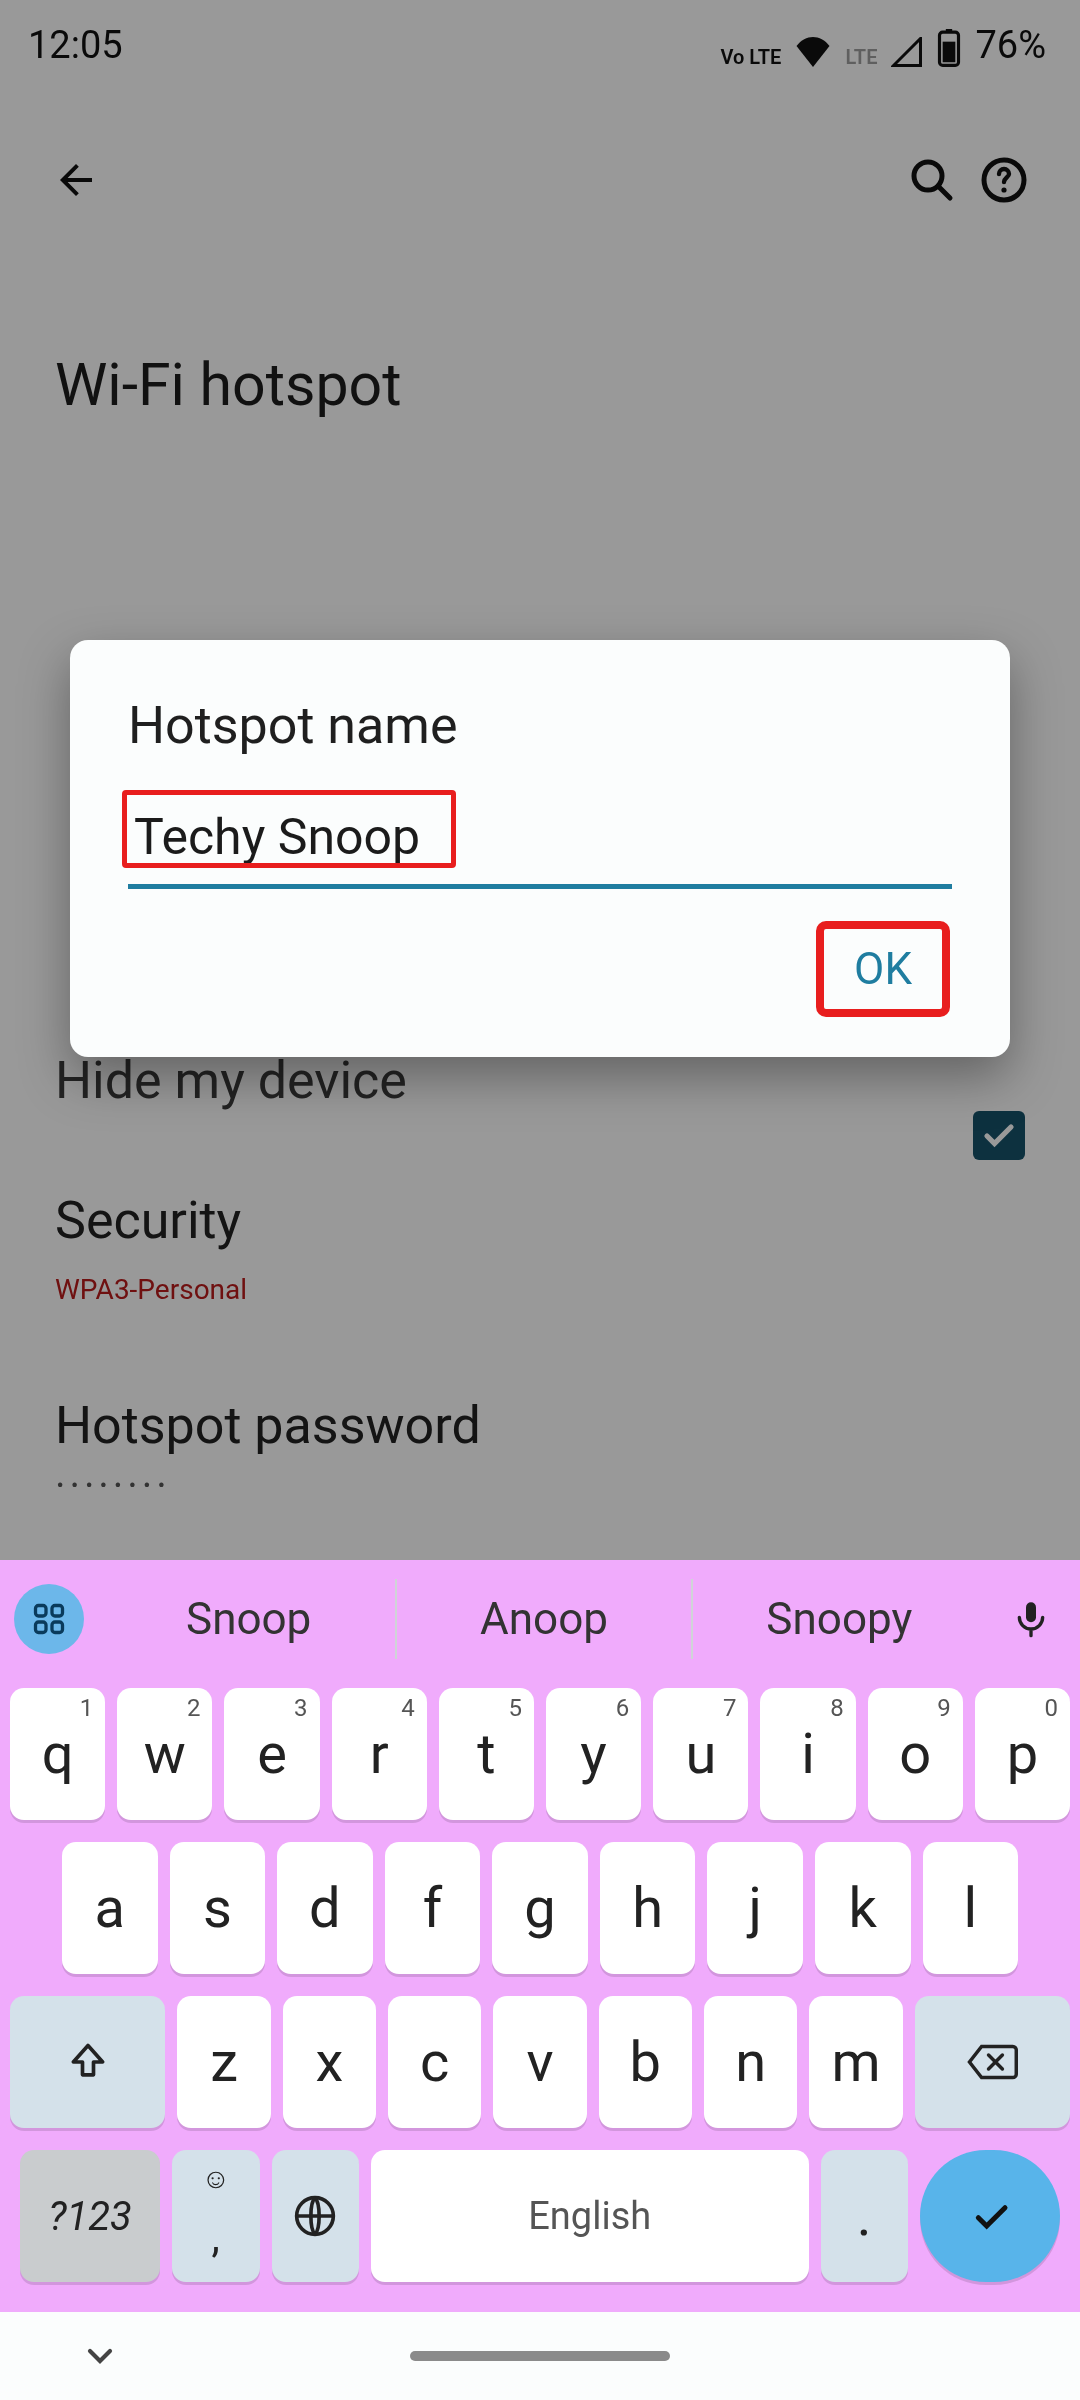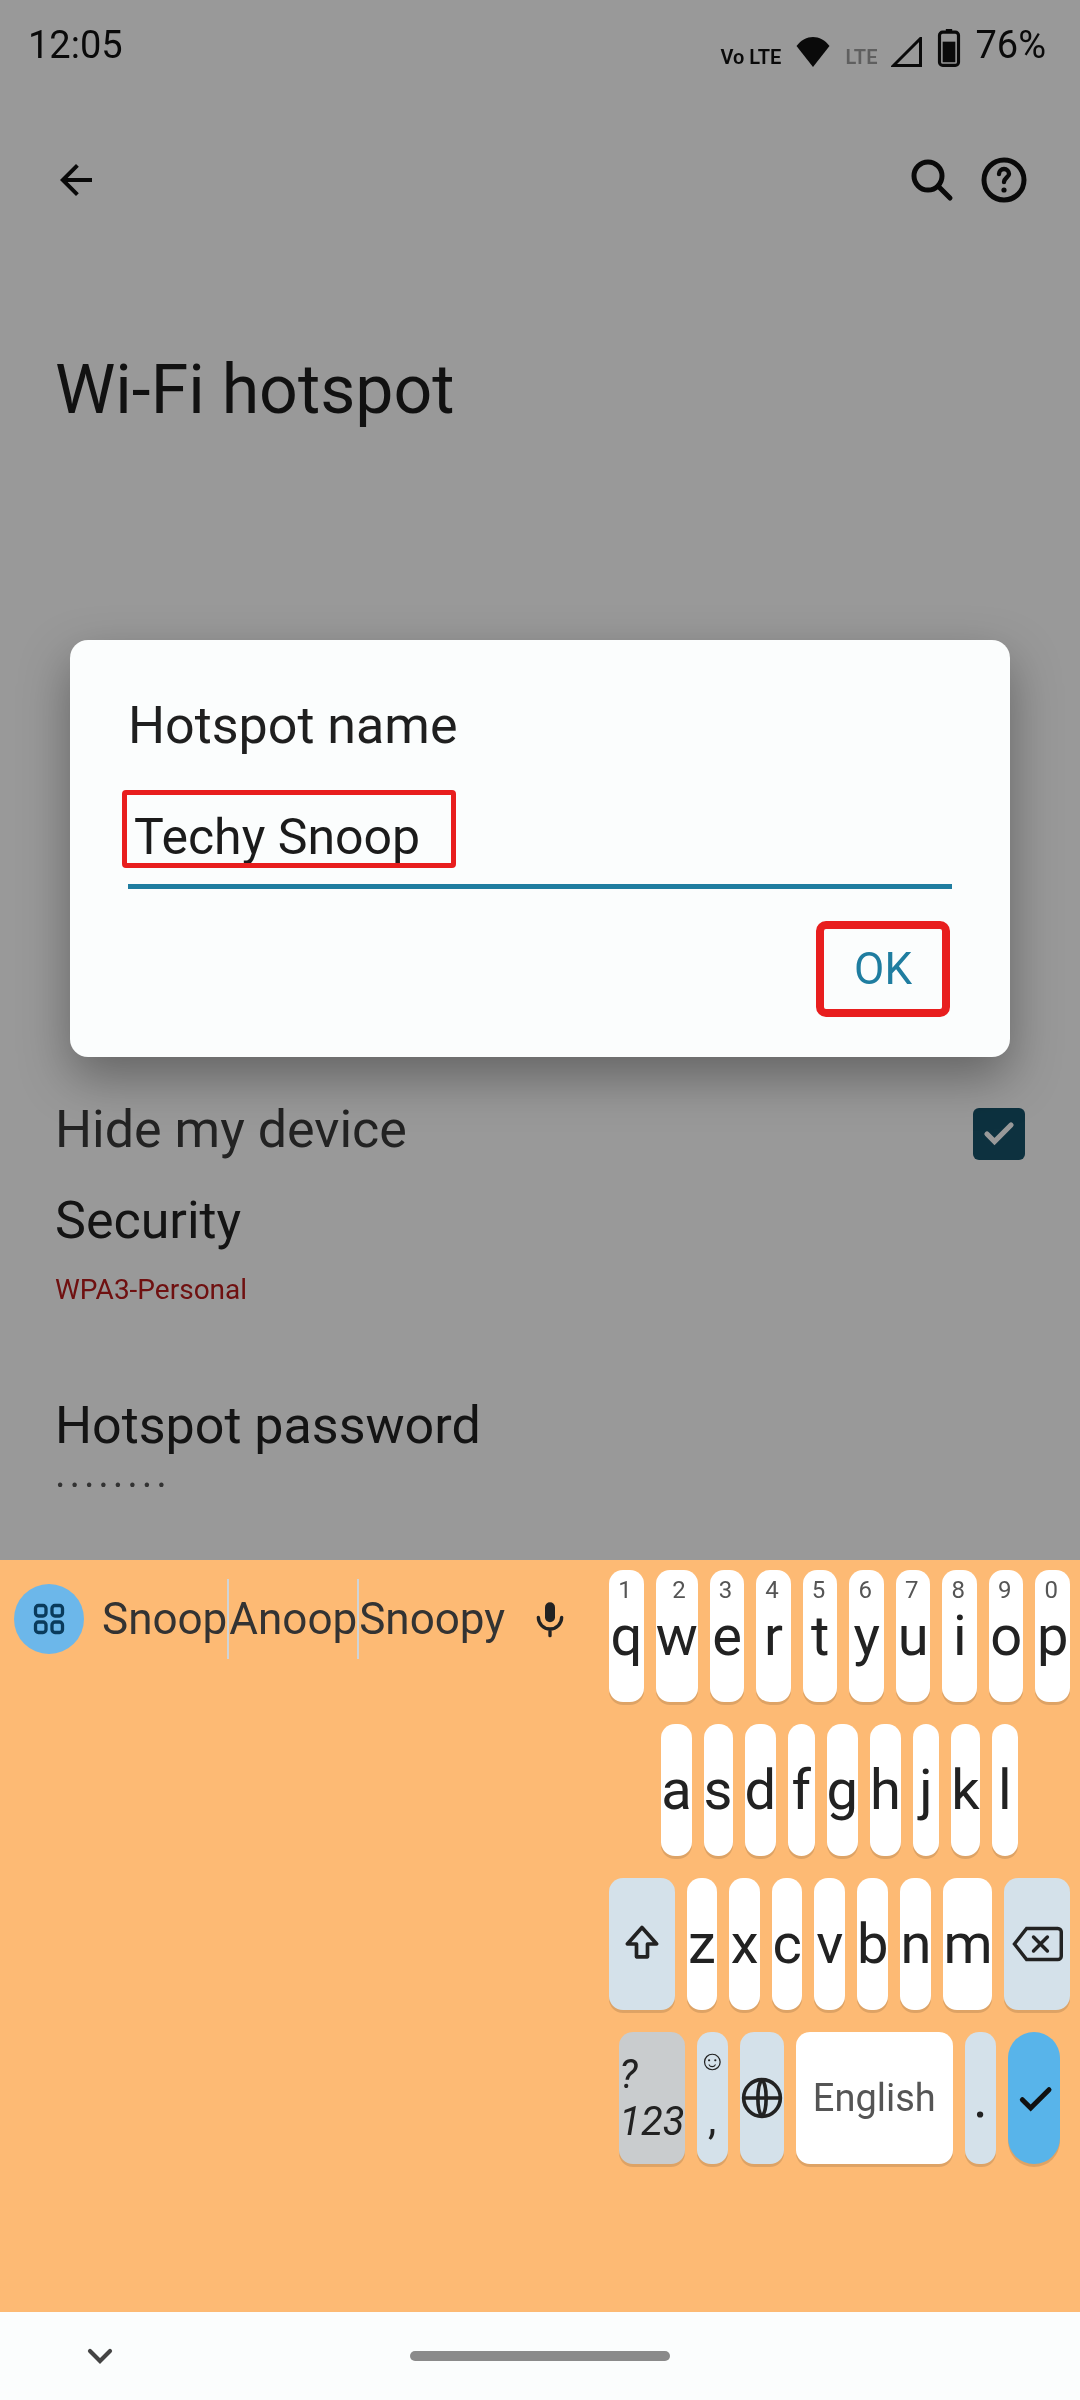--- a/index.html
+++ b/index.html
@@ -13,23 +13,23 @@
   .statusbar .right { margin-left: auto; display: flex; align-items: flex-end; gap: 14px; }
   .tinytxt { font-size: 20px; font-weight: 600; line-height: 1; }
 
   
   .appbar { position: absolute; top: 130px; left: 0; right: 0; height: 100px;
             display: flex; align-items: center; padding: 0 40px; }
   .appbar .spacer { flex: 1; }
   .icon-btn { width: 72px; height: 72px; display: flex; align-items: center; justify-content: center; }
 
   
-  .title { position: absolute; top: 350px; left: 55px; font-size: 68px; font-weight: 400; color: #1d1d1d; } 
-
-  .hide-row { position: absolute; top: 1050px; left: 0; right: 0; height: 110px; display:flex; align-items:flex-end; padding: 0 55px; }
+  .title { position: absolute; top: 350px; left: 55px; font-size: 59px; font-weight: 400; color: #1d1d1d; } 
+
+  .hide-row { position: absolute; top: 1050px; left: 0; right: 0; height: 110px; display:flex; align-items:flex-start; padding: 0 55px; flex-direction: column; }
   .hide-row .primary { font-size: 52px; color: #3b3b3b; }
   .checkbox { margin-left: auto; width: 52px; height: 52px; background:#17526a; border-radius:6px; display:flex; align-items:center; justify-content:center; }
 
   .sec-row { position: absolute; top: 1190px; left:0; right:0; padding: 0 55px; }
   .sec-row .primary { font-size: 52px; color:#222; }
   .sec-row .secondary { font-size: 28px; color:#b91c1c; margin-top:22px; }
 
   .pass-row { position: absolute; top: 1395px; left:0; right:0; padding: 0 55px; }
   .pass-row .primary { font-size: 52px; color:#222; }
   .pass-row .secondary { font-size: 40px; color:#555; margin-top: 6px; letter-spacing: 4px; }
@@ -46,22 +46,22 @@
   .text-input { width: 100%; border: none; border-bottom: 5px solid #1f7da0;
                 font-size: 50px; padding: 12px 6px 18px 6px; background: transparent;
                 color: #1b1b1b; outline: none; }
   .red-box-input { position: absolute; top: -6px; left: -6px; width: 334px; height: 78px;
                    border: 5px solid #e81e1e; border-radius: 4px; pointer-events: none; }
   .dlg-actions { display: flex; justify-content: flex-end; gap: 50px; align-items: center; padding-right: 10px; }
   .dlg-btn { font-size: 44px; color: #1f7da0; padding: 18px 28px; border-radius: 8px; }
   .red-box-ok { border: 8px solid #e81e1e; border-radius: 10px; padding: 14px 30px; }
 
   
-  .keyboard { position: absolute; left: 0; right: 0; top: 1560px; bottom: 0; background: #fdba74;
-              display: flex; flex-direction: row; }
+  .keyboard { position: absolute; left: 0; right: 0; top: 1560px; bottom: 0; background: #f0abfc;
+              display: flex; flex-direction: column; }
   .kb-sugg { height: 118px; display: flex; align-items: center; padding: 0 14px; gap: 0; }
   .kb-chip { width: 70px; height: 70px; background:#6cb7ea; border-radius: 50%;
              display:flex; align-items:center; justify-content:center; margin-right: 18px; }
   .sugg { flex: 1; height: 80px; display:flex; align-items:center; justify-content:center;
           font-size: 44px; color:#333; }
   .sugg.sep { border-left: 2px solid #cfd4d7; border-right: 2px solid #cfd4d7; }
   .mic-btn { width: 70px; height: 70px; display:flex; align-items:center; justify-content:center; margin-left: 10px; }
 
   .kb-rows { flex: 1; padding: 10px 10px 0 10px; display:flex; flex-direction:column; gap: 22px; }
   .kb-row { display:flex; gap: 12px; }

